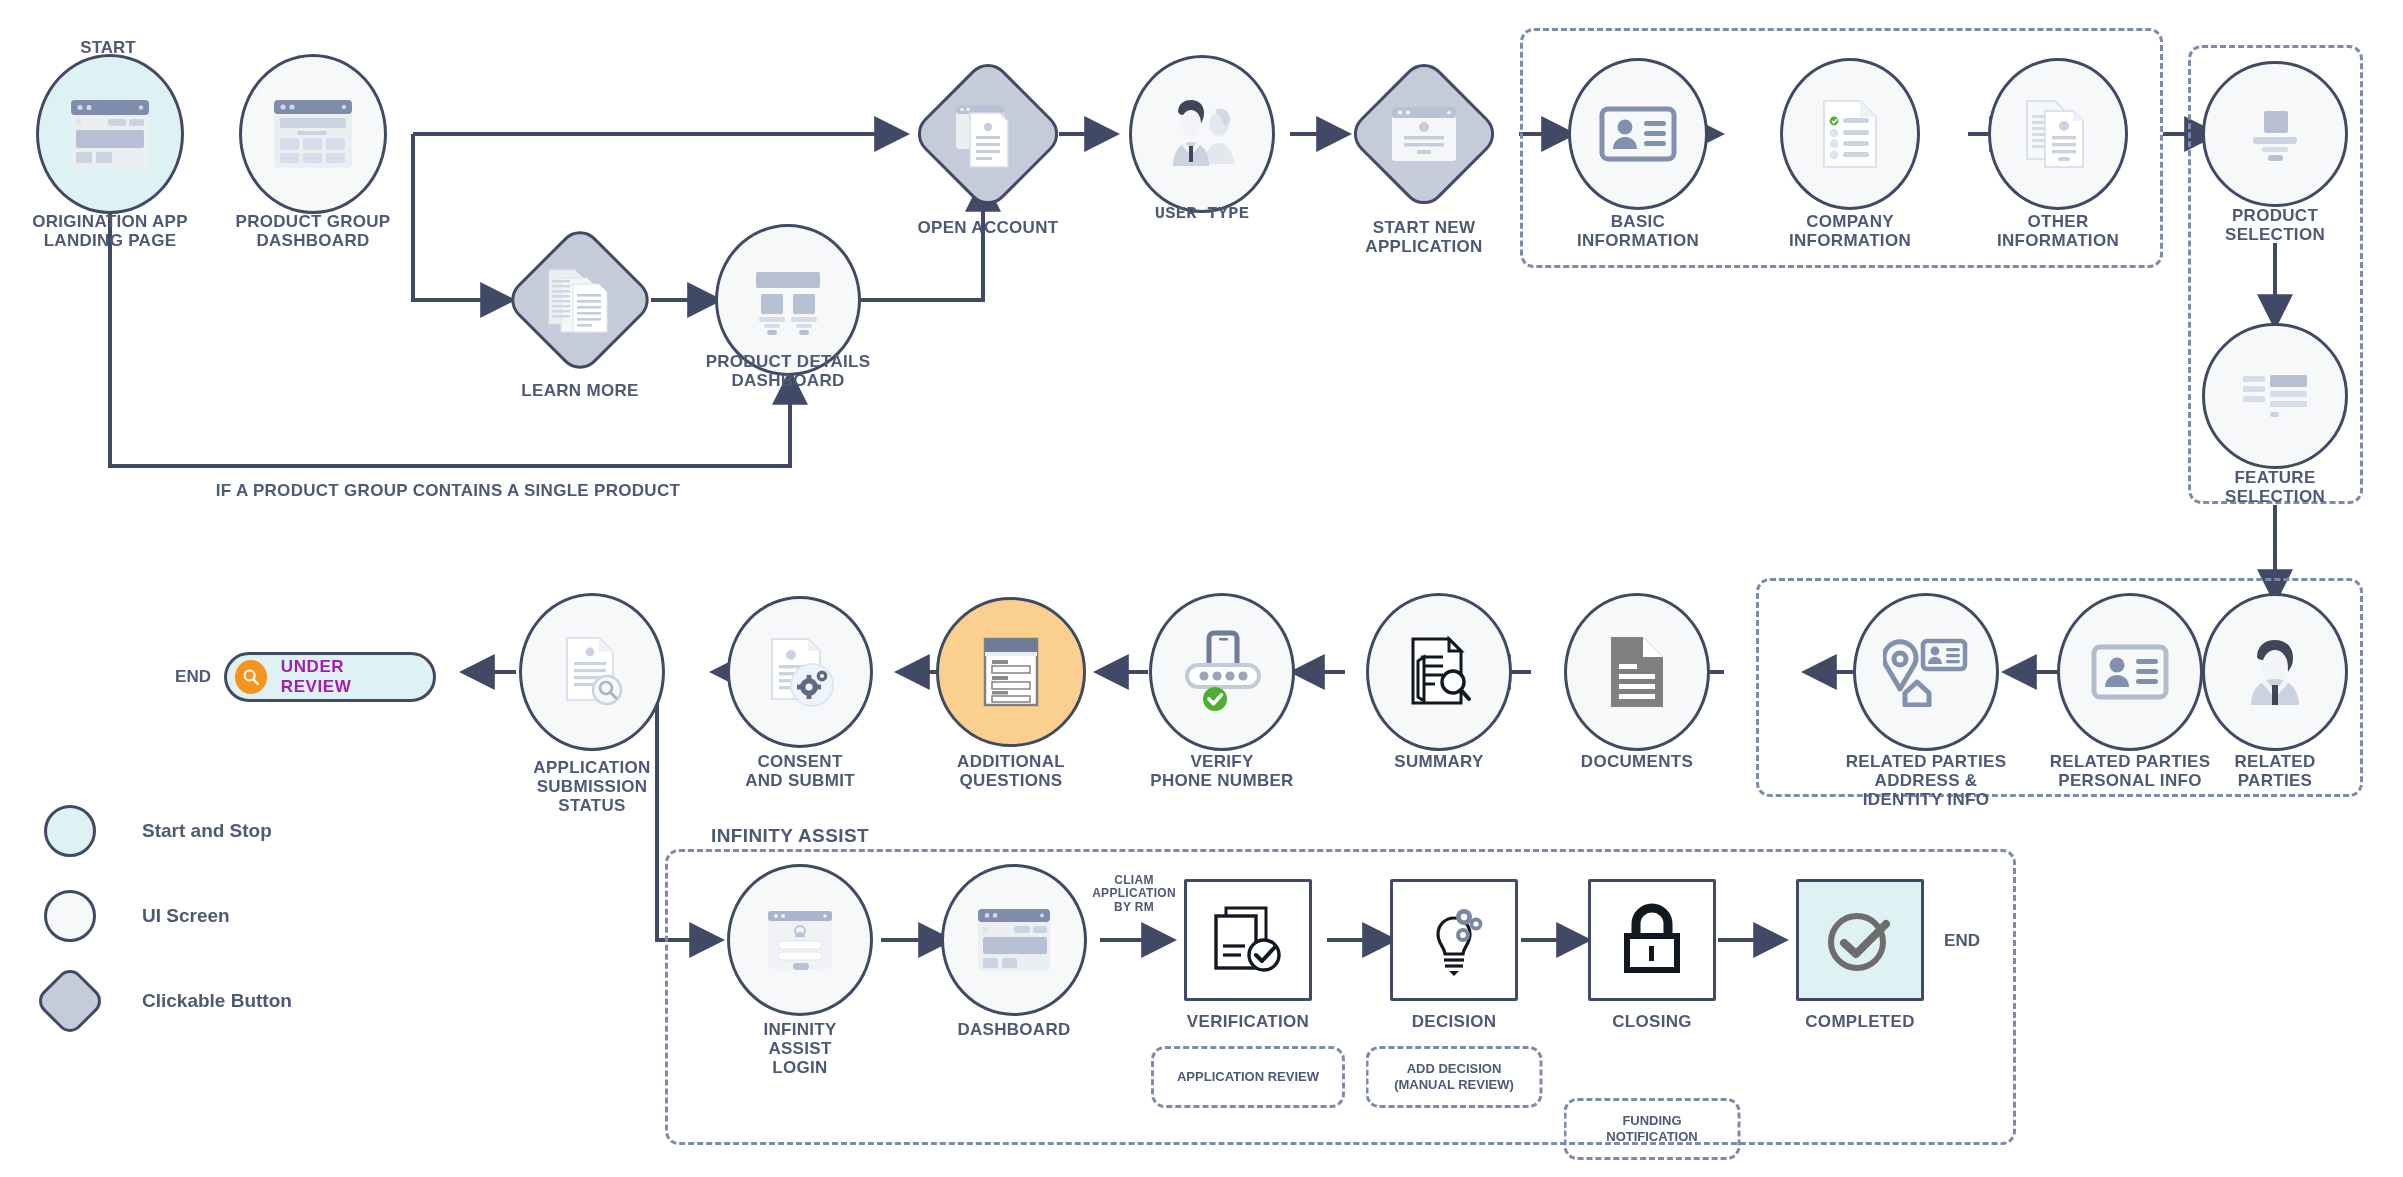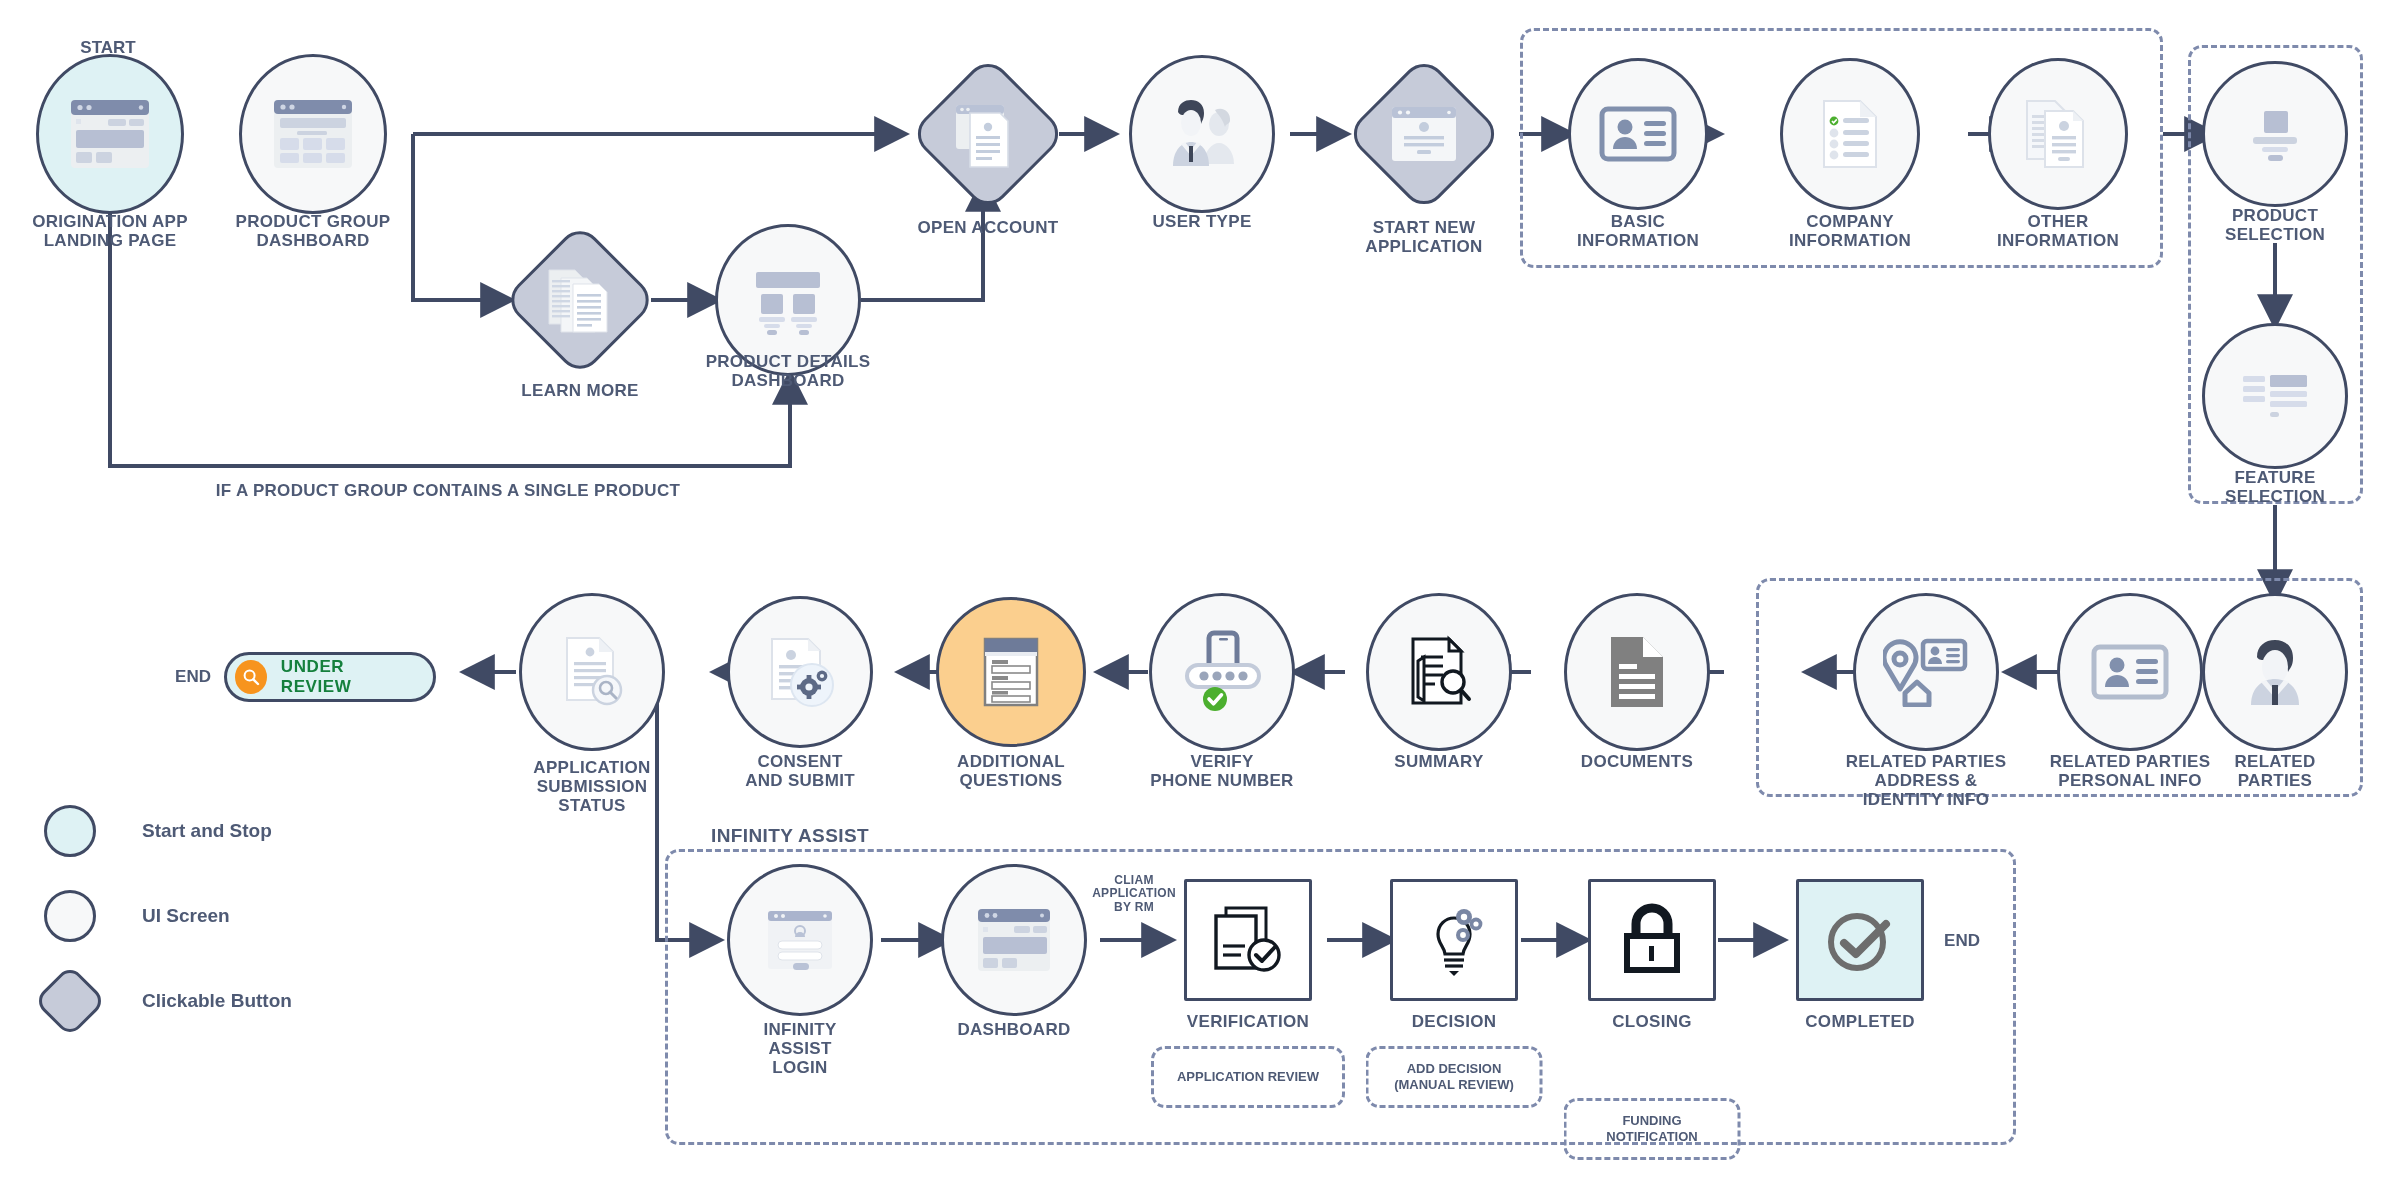--- a/index.html
+++ b/index.html
@@ -29,21 +29,21 @@
   .dashgroup{position:absolute;border:3px dashed #7e8aac;border-radius:14px;box-sizing:border-box;}
   .dashpill{position:absolute;transform:translate(-50%,-50%);border:3px dashed #7e8aac;border-radius:14px;
             display:flex;align-items:center;justify-content:center;text-align:center;color:#4e5a75;
             font-weight:bold;font-size:13px;line-height:1.2;box-sizing:border-box;white-space:pre-line;}
   .grouptitle{position:absolute;color:#4e5a75;font-weight:bold;font-size:19px;letter-spacing:.4px;background:#fff;padding:0 6px;}
 
   
   .pill{position:absolute;transform:translate(-50%,-50%);background:#def2f4;border:3px solid #404a64;
         border-radius:28px;display:flex;align-items:center;gap:14px;padding:0 22px 0 8px;height:50px;box-sizing:border-box;}
   .pill .dot{width:34px;height:34px;border-radius:50%;background:#f7941e;display:flex;align-items:center;justify-content:center;}
-  .pill .txt{color:#15803d;font-weight:bold;font-size:17px;letter-spacing:.6px;}
+  .pill .txt{color:#a21caf;font-weight:bold;font-size:17px;letter-spacing:.6px;}
 
   
   .legend{position:absolute;left:44px;top:800px;}
   .legrow{display:flex;align-items:center;height:62px;margin-bottom:23px;}
   .legswatch{width:52px;height:52px;border:3px solid #404a64;box-sizing:border-box;flex:none;}
   .legswatch.c{border-radius:50%;}
   .legswatch.d{border-radius:14px;transform:rotate(45deg);}
   .leglabel{margin-left:46px;color:#4e5a75;font-size:19px;font-weight:bold;}
 
   
@@ -240,21 +240,21 @@
       </g>
       <g>
         <path d="M16,14 c0,-9 7,-12 13,-12 c7,0 13,4 13,13 c0,6 -2,8 -3,11 c-1,-8 -6,-9 -12,-9 c-6,0 -9,1 -11,-3z" fill="#3e4658"></path>
         <ellipse cx="29" cy="25" rx="10" ry="13" fill="#f2f4f7"></ellipse>
         <path d="M11,68 c0,-16 9,-24 18,-24 c9,0 18,8 18,24 z" fill="#ccd3e0"></path>
         <path d="M23,44 l6,8 l6,-8 l4,2 l-10,12 l-10,-12z" fill="#f2f4f7"></path>
         <rect x="27" y="48" width="4" height="16" fill="#3e4658"></rect>
       </g>
     </svg>
   </div>
-  <div class="lab n" style="left:1202px;top:212px;">USER TYPE</div>
+  <div class="lab n" style="left:1202px;top:204px;font-family:Liberation Mono, monospace;">USER TYPE</div>
 
   <div class="node diamond" style="left:1424px;top:134px;width:112px;height:112px;">
     <div class="inner">
       <svg class="ill" width="72" height="62" viewBox="0 0 72 62">
         <rect x="4" y="4" width="64" height="54" rx="3" fill="#f4f6f8"></rect>
         <rect x="4" y="4" width="64" height="11" rx="3" fill="#b9c2d6"></rect>
         <circle cx="12" cy="9.5" r="2.1" fill="#f4f6f8"></circle>
           <circle cx="20" cy="9.5" r="2.1" fill="#f4f6f8"></circle>
         <circle cx="61" cy="9.5" r="1.8" fill="#f4f6f8"></circle>
         <circle cx="36" cy="24" r="5" fill="#c3cddd"></circle>

